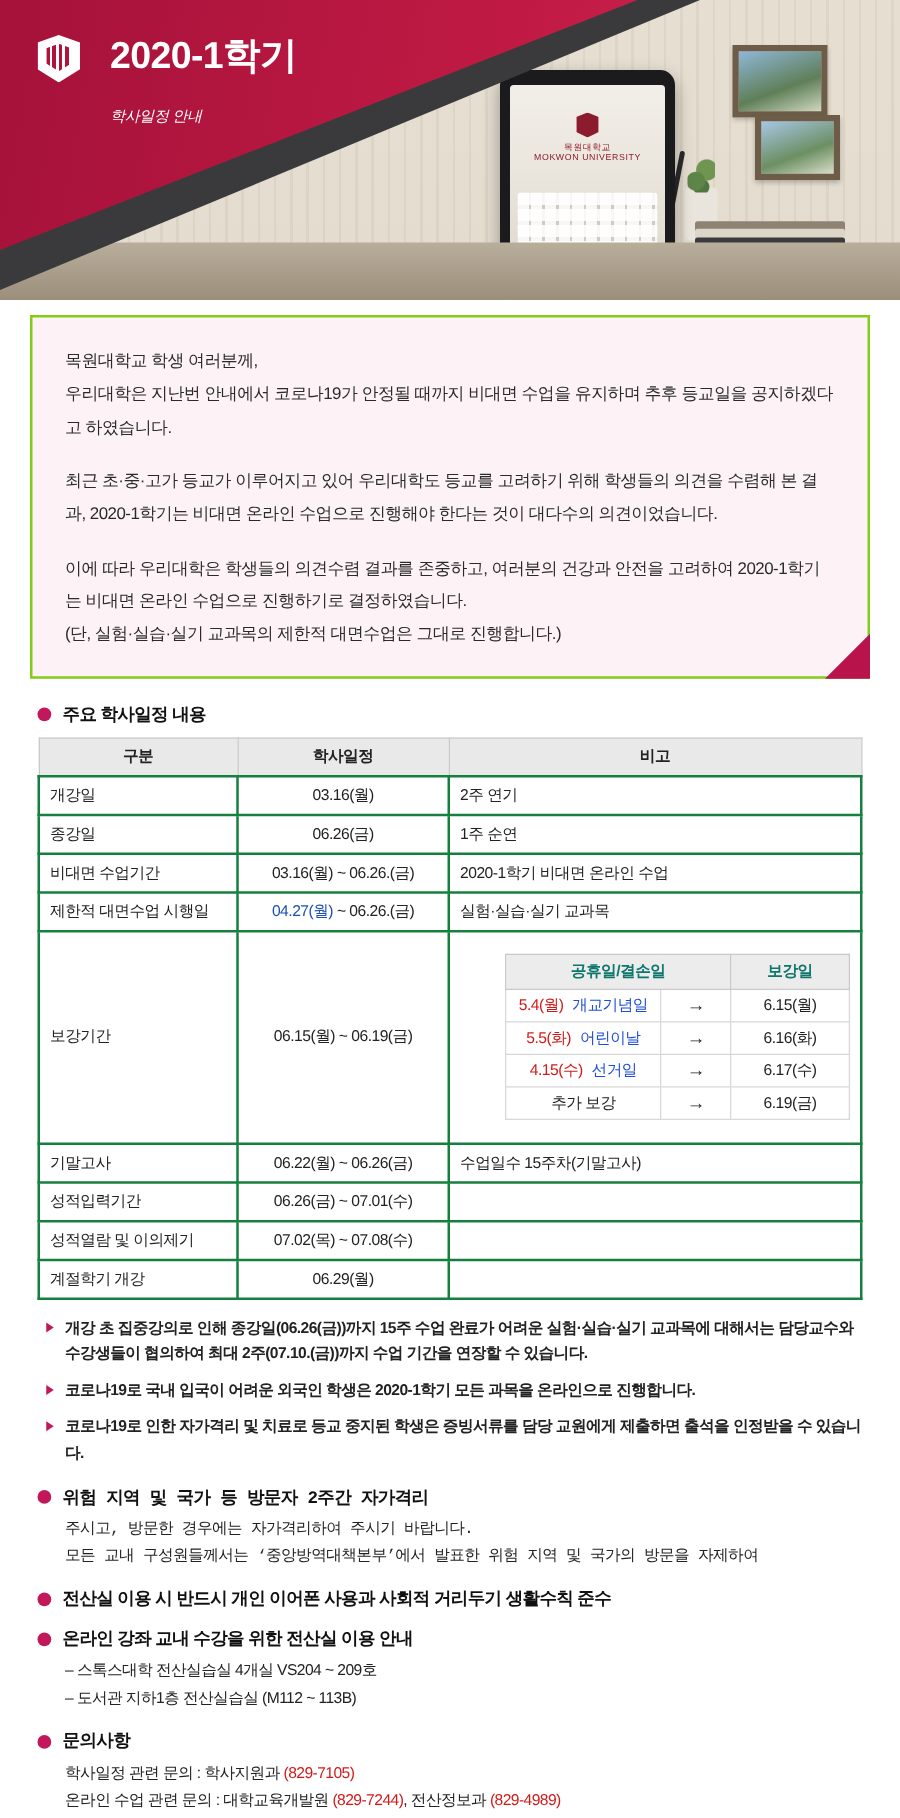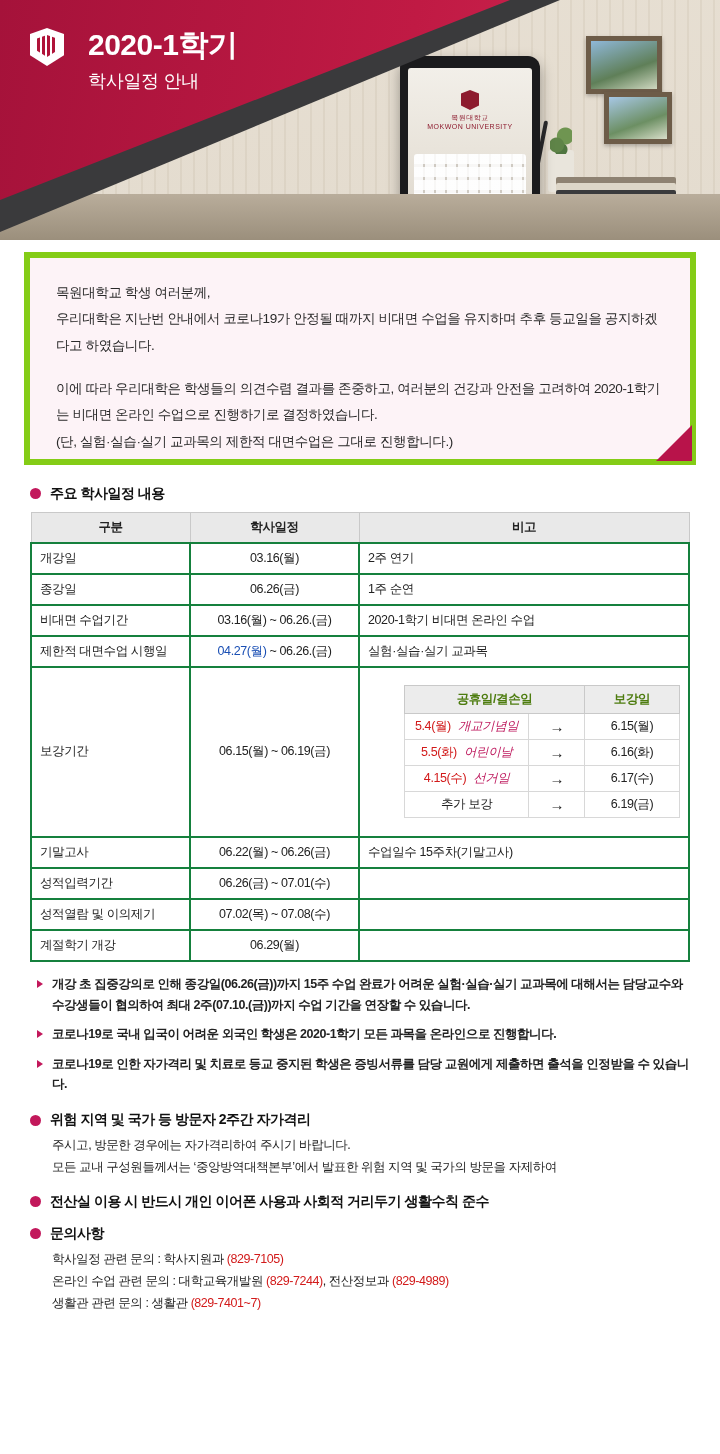--- a/index.html
+++ b/index.html
@@ -69,37 +69,37 @@
     background:#3a3a3c;
     clip-path:polygon(0 0,560px 0,0 232px);
   }
   .hdr-red{
     position:absolute;left:0;top:0;width:720px;height:240px;
     background:linear-gradient(100deg,#a5123a 0%,#c01a44 55%,#d42a55 100%);
     clip-path:polygon(0 0,510px 0,0 200px);
   }
   .hdr-title{position:absolute;left:88px;top:28px;color:#fff;}
   .hdr-title .t1{font-size:30px;font-weight:bold;letter-spacing:-.5px;line-height:1.1;}
-  .hdr-title .t2{font-size:18px;margin-top:8px;letter-spacing:-.3px;}
+  .hdr-title .t2{font-size:12px;margin-top:24px;letter-spacing:-.3px;font-style:italic;}
   .hdr-emblem{
     position:absolute;left:30px;top:28px;width:34px;height:38px;
     background:#fff;
     clip-path:polygon(50% 0,100% 16%,100% 72%,50% 100%,0 72%,0 16%);
   }
   .hdr-emblem:after{
     content:"";position:absolute;left:7px;top:7px;width:20px;height:22px;
     background:repeating-linear-gradient(90deg,#b01339 0 3px,#fff 3px 5px);
     clip-path:polygon(50% 0,100% 16%,100% 72%,50% 100%,0 72%,0 16%);
   }
 
   
   .notice-wrap{position:relative;margin:12px 24px 0 24px;}
   .notice{
-    position:relative;border:6px solid #84cc16;background:#fdf3f7;
-    padding:22px 26px 4px 26px;font-size:13.5px;line-height:1.95;color:#2a2a2a;letter-spacing:-.4px;
+    position:relative;border:2px solid #84cc16;background:#fdf3f7;
+    padding:22px 26px 20px 26px;font-size:13.5px;line-height:1.95;color:#2a2a2a;letter-spacing:-.4px;
   }
   .notice .corner{
     position:absolute;right:-2px;bottom:-2px;width:0;height:0;
     border-left:36px solid transparent;border-bottom:36px solid #b8134a;
   }
   .notice p{margin:0 0 17px 0;}
   .notice p:last-of-type{margin-bottom:0;}
 
   
   .sec{margin:20px 30px 0 30px;}
@@ -116,45 +116,45 @@
   .col-a{width:150px;}
   .col-b{width:160px;}
   td.c-a{padding-left:10px;}
   td.c-b{text-align:center;}
   td.c-c{padding-left:10px;}
   .blue{color:#1a4fb4;}
   .tall{height:170px;}
 
   
   table.makeup{border-collapse:collapse;margin:0 0 0 36px;font-size:12.5px;}
-  table.makeup th{background:#ececec;border:1px solid #c9c9c9;padding:5px 10px;font-weight:bold;color:#4d7c0f;text-align:center;}
+  table.makeup th{background:#ececec;border:1px solid #c9c9c9;padding:5px 10px;font-weight:bold;color:#0f766e;text-align:center;}
   table.makeup td{border:1px solid #d8d8d8;padding:4px 10px;text-align:center;}
   .mk-date{color:#d21a1a;font-weight:normal;padding-right:4px;}
-  .mk-name{color:#be185d;font-style:italic;}
+  .mk-name{color:#1d4ed8;}
   .mk-cell{white-space:nowrap;text-align:left;padding-left:14px;}
   .mk-arrow{width:46px;color:#8f9aa8;font-size:15px;}
   .mk-to{color:#1a4fb4;width:92px;}
   .mk-extra{color:#222;}
 
   
   ul.notes{list-style:none;margin:12px 0 0 4px;padding:0;}
   ul.notes li{
     position:relative;padding-left:18px;margin-bottom:9px;
     font-size:12.5px;line-height:1.65;color:#222;letter-spacing:-.45px;font-weight:bold;
   }
   ul.notes li:before{
     content:"";position:absolute;left:3px;top:6px;
     border-left:6px solid #c2185b;border-top:4px solid transparent;border-bottom:4px solid transparent;
   }
 
   .sub-body{margin:6px 0 0 22px;font-size:12.5px;line-height:1.75;color:#222;letter-spacing:-.45px;}
   .sub-body .line{display:block;}
   .red{color:#d21a1a;}
 
-  .sec.tight{margin-top:16px;}
+  .sec.tight{margin-top:16px;font-family:Liberation Mono, monospace;}
   .sec.tight2{margin-top:14px;}
 </style>
 </head>
 <body>
 
 <div class="page">
 
   <div class="header">
     <div class="hdr-photo">
       <div class="hdr-wood"></div>
@@ -180,20 +180,21 @@
     <div class="hdr-emblem"></div>
     <div class="hdr-title">
       <div class="t1">2020-1학기</div>
       <div class="t2">학사일정 안내</div>
     </div>
   </div>
 
   <div class="notice-wrap">
     <div class="notice">
       <p>목원대학교 학생 여러분께,<br>우리대학은 지난번 안내에서 코로나19가 안정될 때까지 비대면 수업을 유지하며 추후 등교일을 공지하겠다고 하였습니다.</p>
+      <p>최근 초·중·고가 등교가 이루어지고 있어 우리대학도 등교를 고려하기 위해 학생들의 의견을 수렴해 본 결과, 2020-1학기는 비대면 온라인 수업으로 진행해야 한다는 것이 대다수의 의견이었습니다.</p>
       <p>이에 따라 우리대학은 학생들의 의견수렴 결과를 존중하고, 여러분의 건강과 안전을 고려하여 2020-1학기는 비대면 온라인 수업으로 진행하기로 결정하였습니다.<br>(단, 실험·실습·실기 교과목의 제한적 대면수업은 그대로 진행합니다.)</p>
       <span class="corner"></span>
     </div>
   </div>
 
   <div class="sec">
     <div class="sec-h">
       <span class="dot"></span>
       <span>주요 학사일정 내용</span>
     </div>
@@ -317,20 +318,30 @@
     </div>
   </div>
 
   <div class="sec tight2">
     <div class="sec-h">
       <span class="dot"></span>
       <span>전산실 이용 시 반드시 개인 이어폰 사용과 사회적 거리두기 생활수칙 준수</span>
     </div>
   </div>
 
+  <div class="sec tight2">
+    <div class="sec-h">
+      <span class="dot"></span>
+      <span>온라인 강좌 교내 수강을 위한 전산실 이용 안내</span>
+    </div>
+    <div class="sub-body">
+      <span class="line">– 스톡스대학 전산실습실 4개실 VS204 ~ 209호</span>
+      <span class="line">– 도서관 지하1층 전산실습실 (M112 ~ 113B)</span>
+    </div>
+  </div>
 
   <div class="sec tight2">
     <div class="sec-h">
       <span class="dot"></span>
       <span>문의사항</span>
     </div>
     <div class="sub-body">
       <span class="line">
         <span>학사일정 관련 문의 : 학사지원과 </span><span class="red">(829-7105)</span>
       </span>

